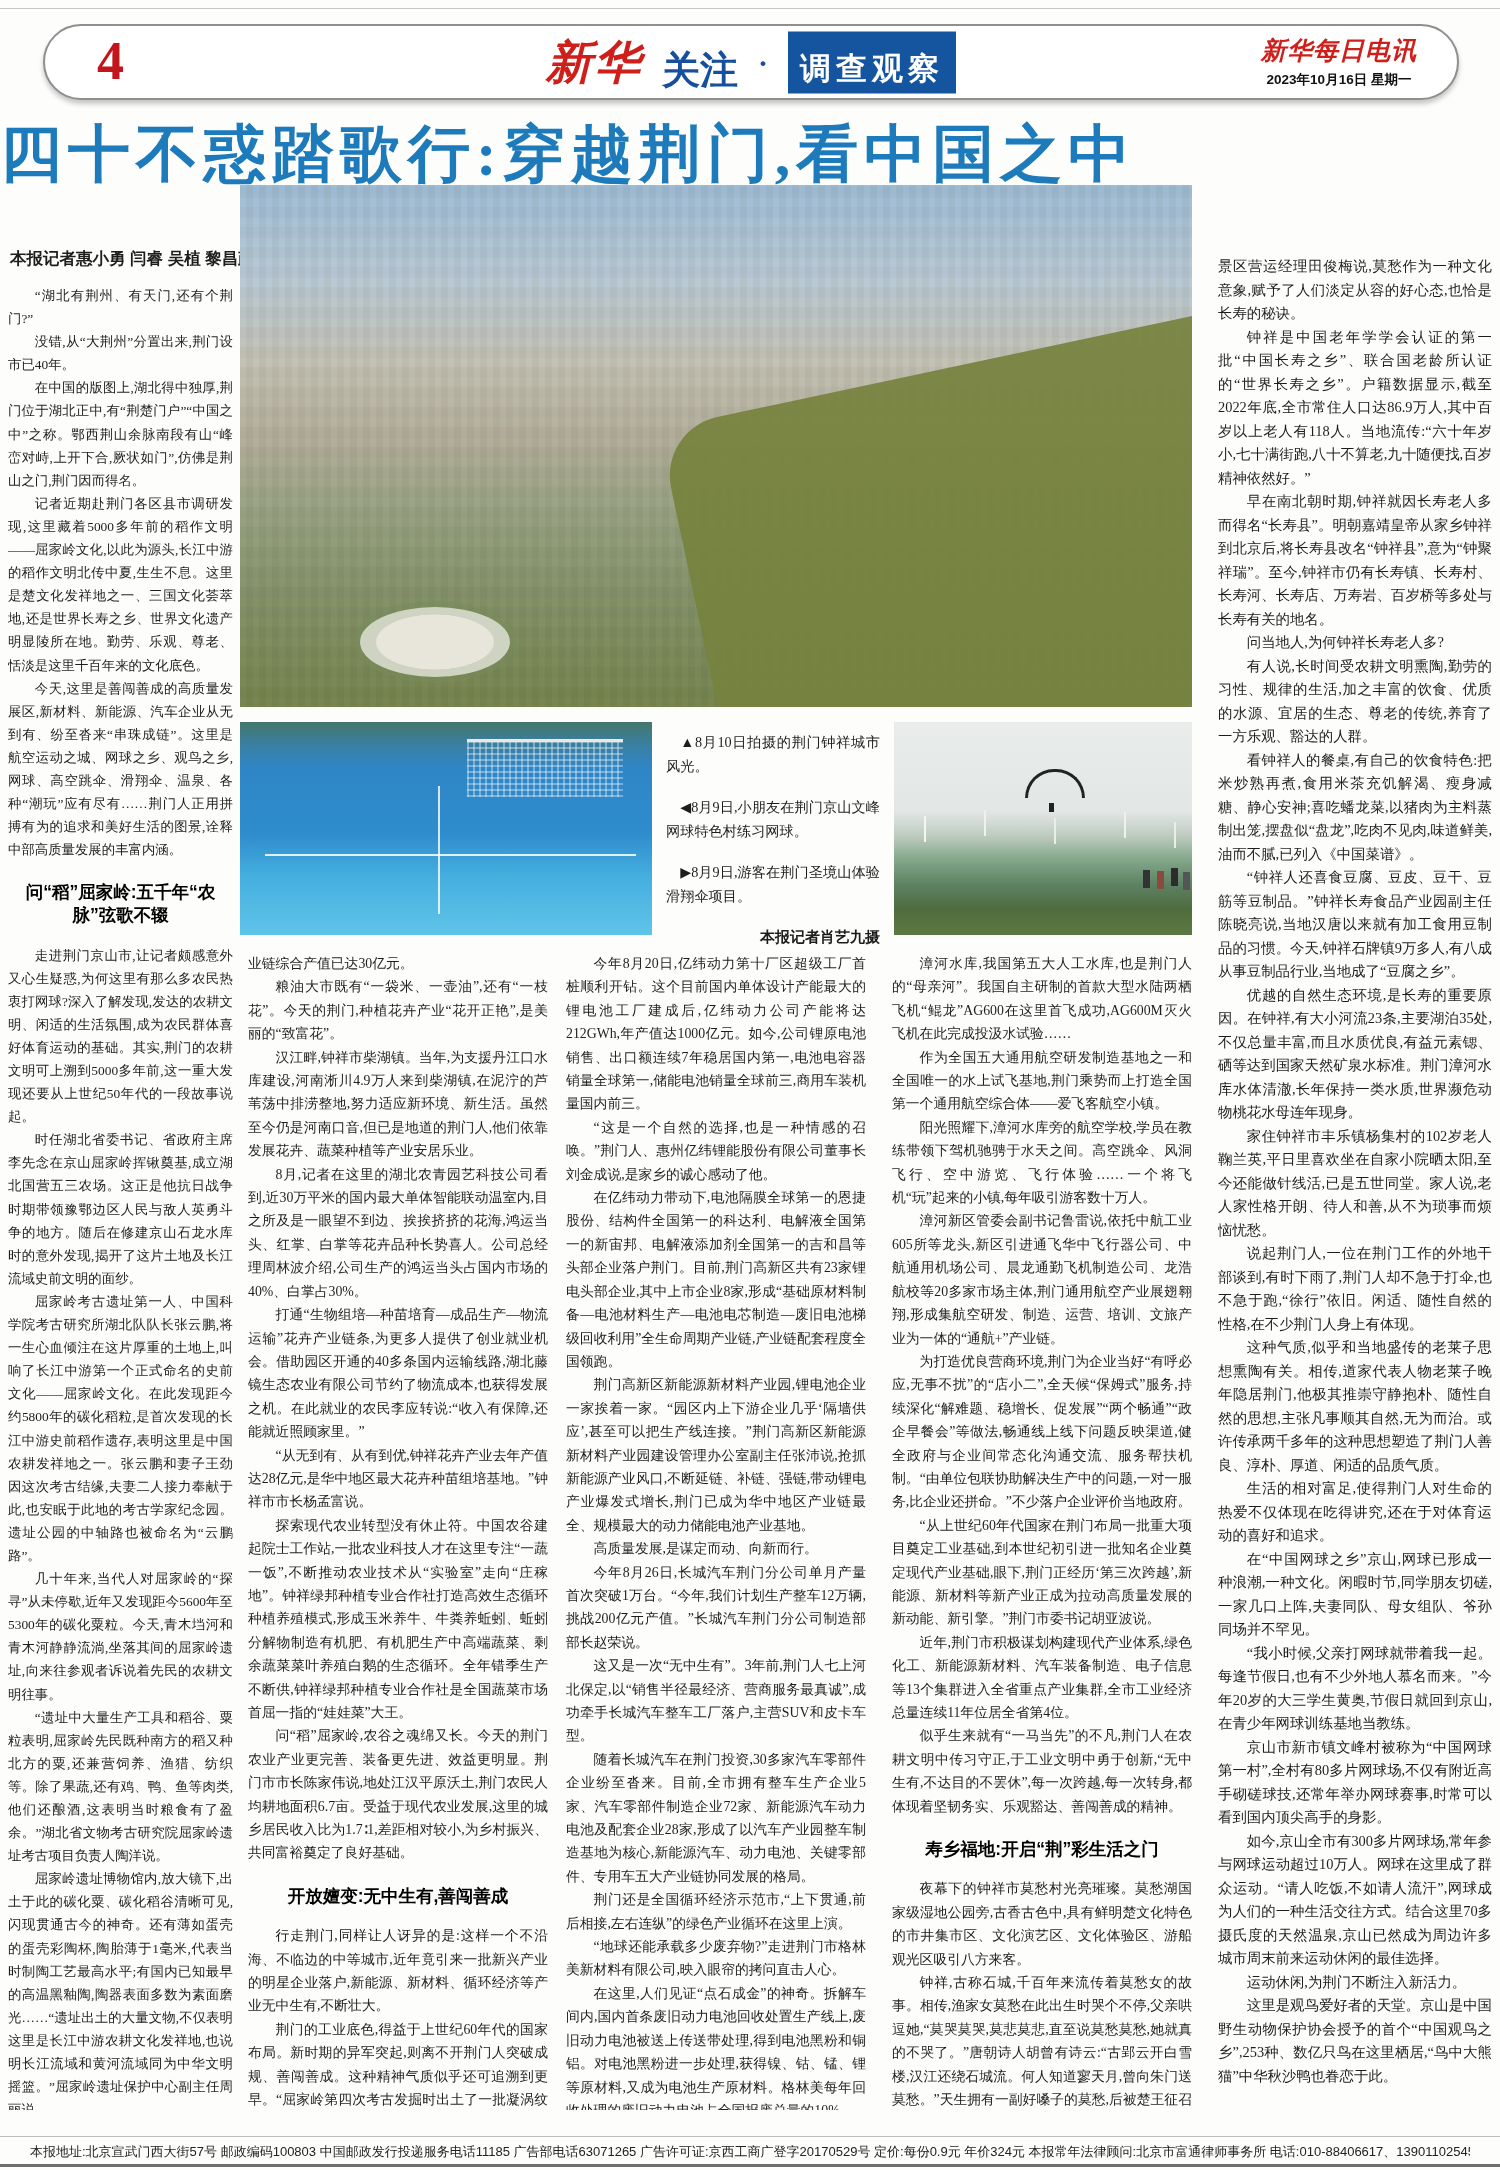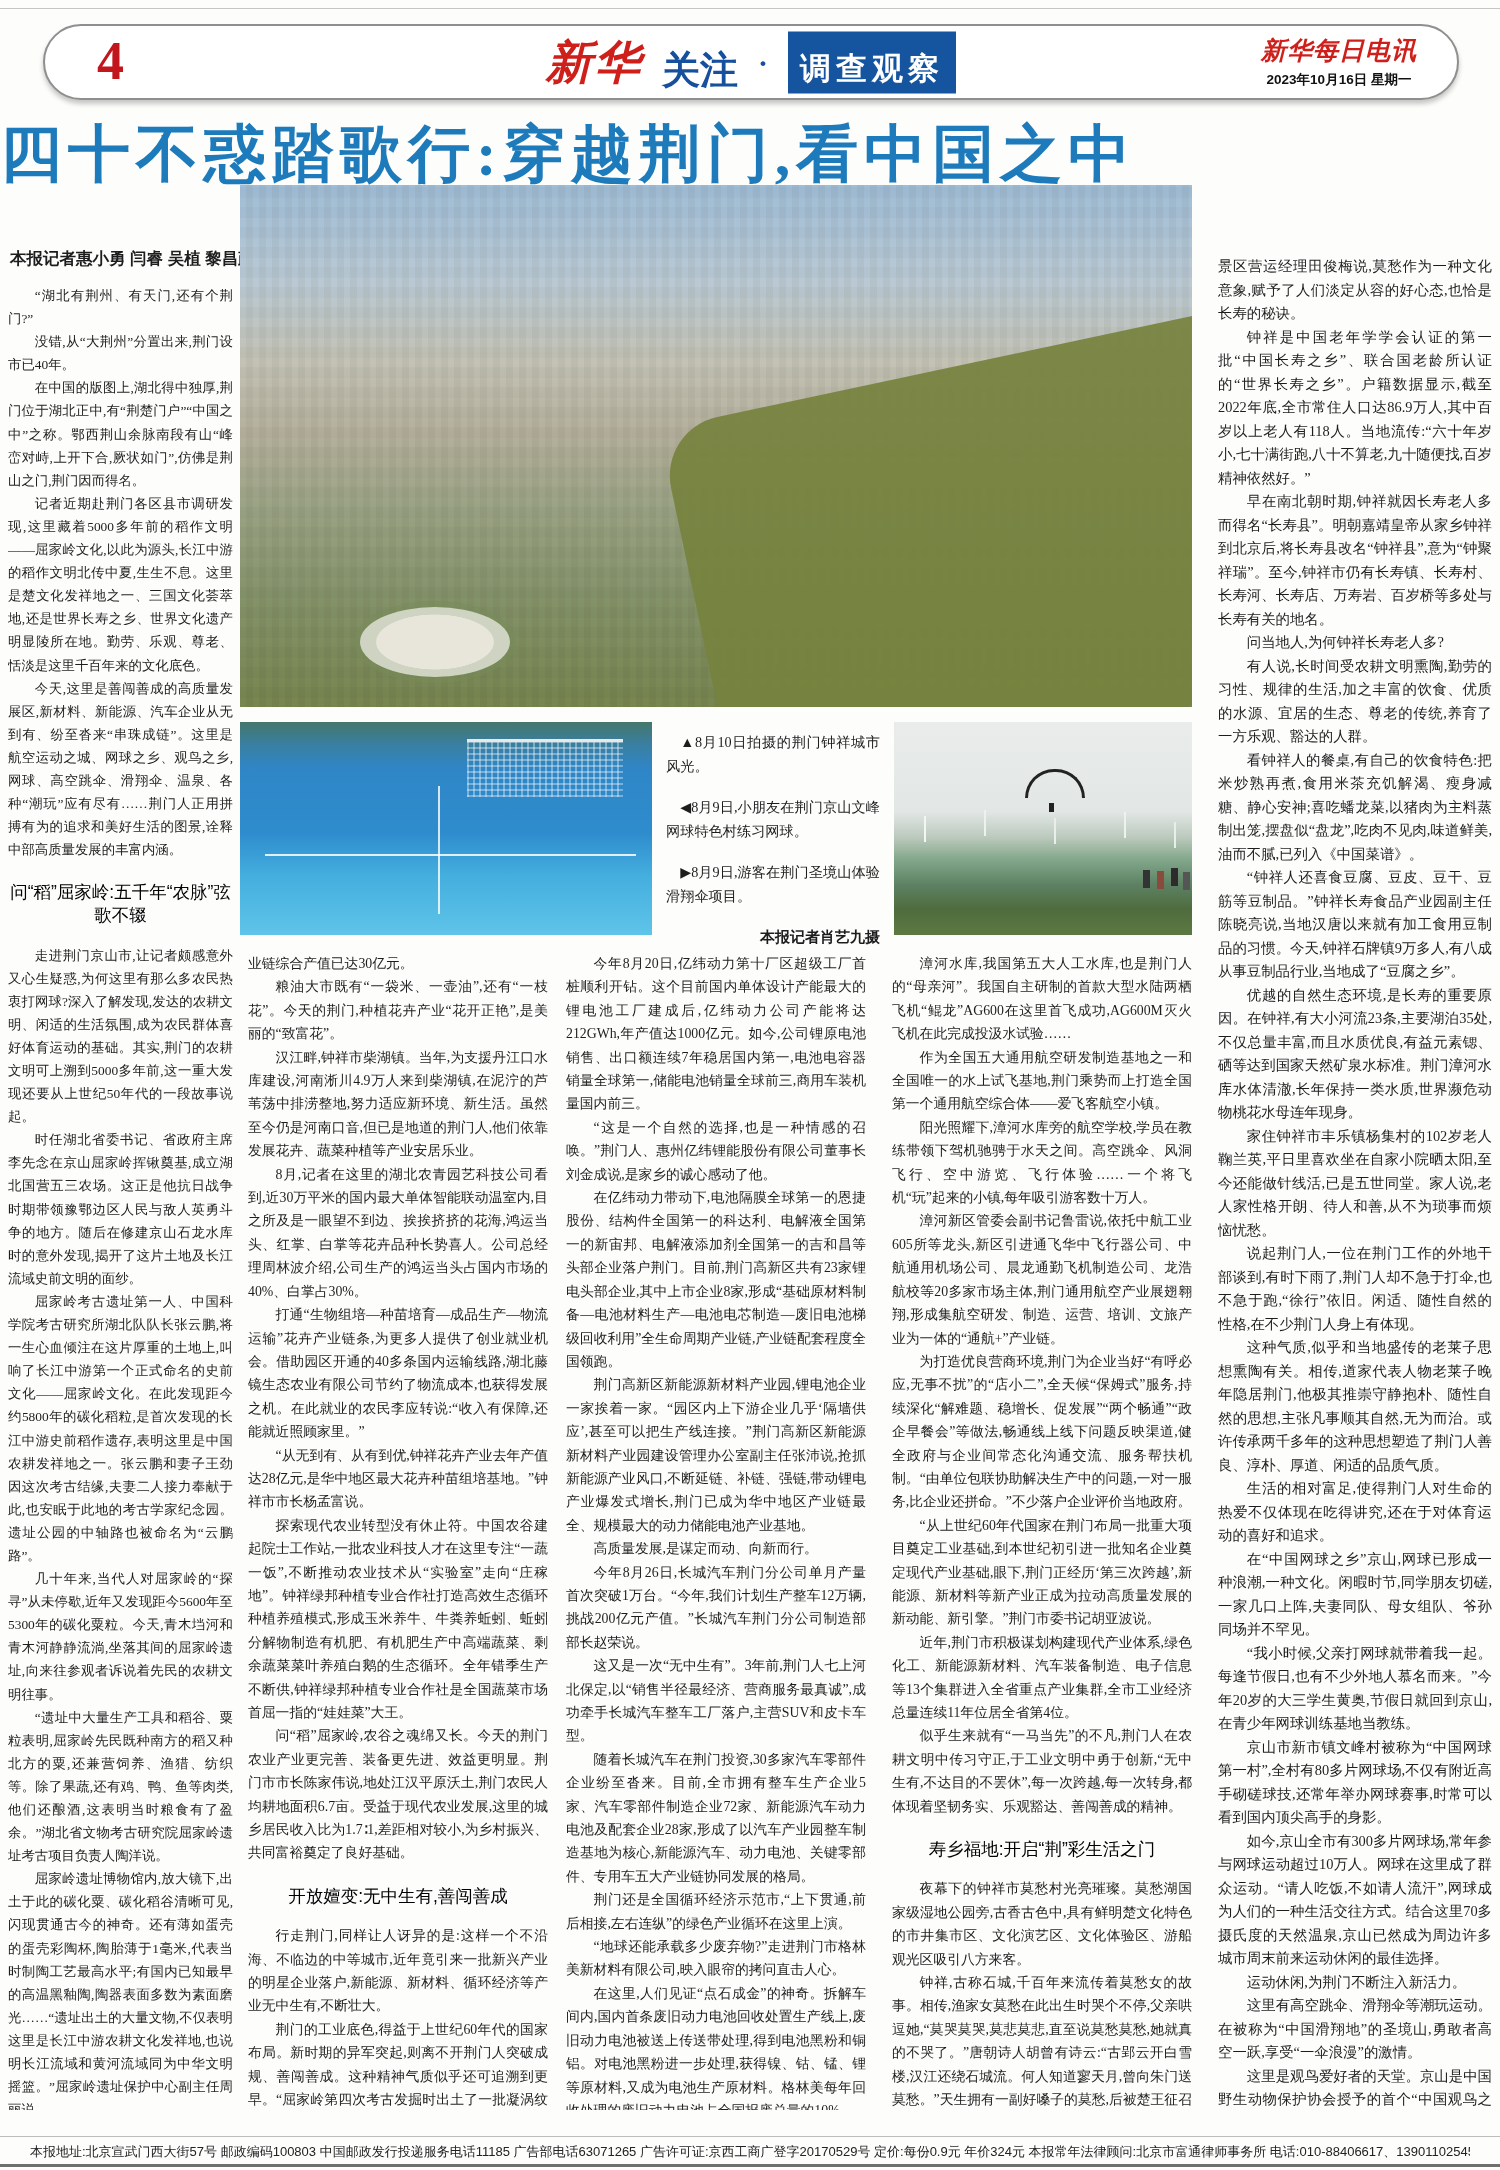--- a/index.html
+++ b/index.html
@@ -28,21 +28,21 @@
   
   .headline{position:absolute;top:112px;left:0;width:100%;text-align:left;
             font-size:62px;font-weight:700;color:#1e7bbb;letter-spacing:6px;
             font-family:"Liberation Serif","DejaVu Serif",serif;}
   .byline{position:absolute;left:10px;top:248px;font-size:16.5px;font-weight:700;
           font-family:"Liberation Sans",sans-serif;}
   
   .col{position:absolute;text-align:justify;overflow:hidden;}
   .col p.para{margin:0;text-indent:2em;}
   .col p.para.cont{text-indent:0;}
-  .colhead{text-align:center;font-family:"Liberation Sans",sans-serif;font-weight:400;
+  .colhead{text-align:center;font-family:"Liberation Sans",sans-serif;font-weight:700;
            font-size:17.5px;margin:20px 0 16px;text-indent:0;color:#000;}
   .col-l{left:8px;top:284px;width:225px;height:1826px;font-size:13.4px;line-height:23.1px;}
   .col-m{top:952px;width:300px;height:1158px;font-size:13.8px;line-height:23.4px;}
   .col-m1{left:248px;} .col-m2{left:566px;} .col-m3{left:892px;}
   .col-r{left:1218px;top:255px;width:274px;height:1856px;font-size:14.4px;line-height:23.5px;}
   
   .photo{position:absolute;overflow:hidden;}
   .photo-aerial{left:240px;top:185px;width:952px;height:522px;
     background:linear-gradient(180deg,#9fbdd6 0%,#b9c9d4 18%,#c3c2b4 34%,#b4af9c 48%,#9aa384 62%,#85936b 78%,#77854f 100%);}
   .lake{position:absolute;right:-60px;bottom:-40px;width:560px;height:380px;
@@ -194,20 +194,19 @@
       <p class="para">优越的自然生态环境,是长寿的重要原因。在钟祥,有大小河流23条,主要湖泊35处,不仅总量丰富,而且水质优良,有益元素锶、硒等达到国家天然矿泉水标准。荆门漳河水库水体清澈,长年保持一类水质,世界濒危动物桃花水母连年现身。</p>
       <p class="para">家住钟祥市丰乐镇杨集村的102岁老人鞠兰英,平日里喜欢坐在自家小院晒太阳,至今还能做针线活,已是五世同堂。家人说,老人家性格开朗、待人和善,从不为琐事而烦恼忧愁。</p>
       <p class="para">说起荆门人,一位在荆门工作的外地干部谈到,有时下雨了,荆门人却不急于打伞,也不急于跑,“徐行”依旧。闲适、随性自然的性格,在不少荆门人身上有体现。</p>
       <p class="para">这种气质,似乎和当地盛传的老莱子思想熏陶有关。相传,道家代表人物老莱子晚年隐居荆门,他极其推崇守静抱朴、随性自然的思想,主张凡事顺其自然,无为而治。或许传承两千多年的这种思想塑造了荆门人善良、淳朴、厚道、闲适的品质气质。</p>
       <p class="para">生活的相对富足,使得荆门人对生命的热爱不仅体现在吃得讲究,还在于对体育运动的喜好和追求。</p>
       <p class="para">在“中国网球之乡”京山,网球已形成一种浪潮,一种文化。闲暇时节,同学朋友切磋,一家几口上阵,夫妻同队、母女组队、爷孙同场并不罕见。</p>
       <p class="para">“我小时候,父亲打网球就带着我一起。每逢节假日,也有不少外地人慕名而来。”今年20岁的大三学生黄奥,节假日就回到京山,在青少年网球训练基地当教练。</p>
       <p class="para">京山市新市镇文峰村被称为“中国网球第一村”,全村有80多片网球场,不仅有附近高手砌磋球技,还常年举办网球赛事,时常可以看到国内顶尖高手的身影。</p>
       <p class="para">如今,京山全市有300多片网球场,常年参与网球运动超过10万人。网球在这里成了群众运动。“请人吃饭,不如请人流汗”,网球成为人们的一种生活交往方式。结合这里70多摄氏度的天然温泉,京山已然成为周边许多城市周末前来运动休闲的最佳选择。</p>
       <p class="para">运动休闲,为荆门不断注入新活力。</p>
-      <p class="para">这里有高空跳伞、滑翔伞等潮玩运动。在被称为“中国滑翔地”的圣境山,勇敢者高空一跃,享受“一伞浪漫”的激情。</p>
       <p class="para">这里是观鸟爱好者的天堂。京山是中国野生动物保护协会授予的首个“中国观鸟之乡”,253种、数亿只鸟在这里栖居,“鸟中大熊猫”中华秋沙鸭也眷恋于此。</p>
     </div>
 
   <div class="footer-rule"></div>
   <div class="footer">本报地址:北京宣武门西大街57号  邮政编码100803  中国邮政发行投递服务电话11185  广告部电话63071265  广告许可证:京西工商广登字20170529号  定价:每份0.9元  年价324元  本报常年法律顾问:北京市富通律师事务所  电话:010-88406617、13901102545</div>
   <div class="bottom-rule"></div>
 </div>
 
 </body></html>

